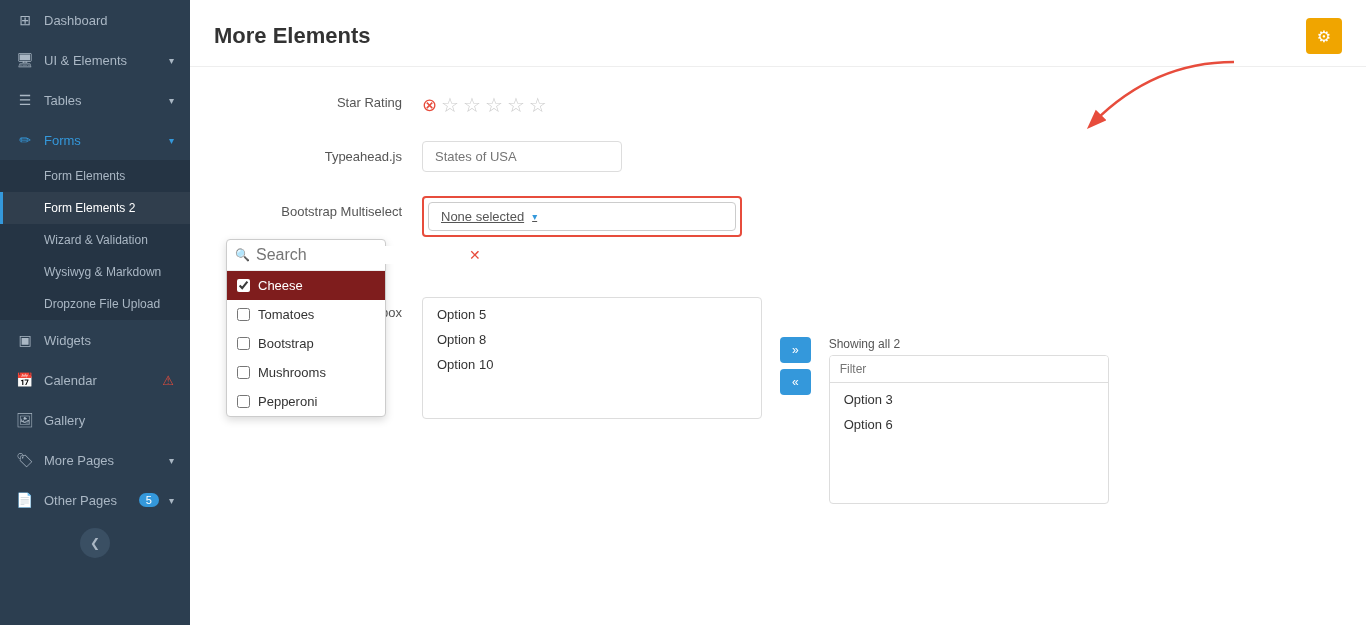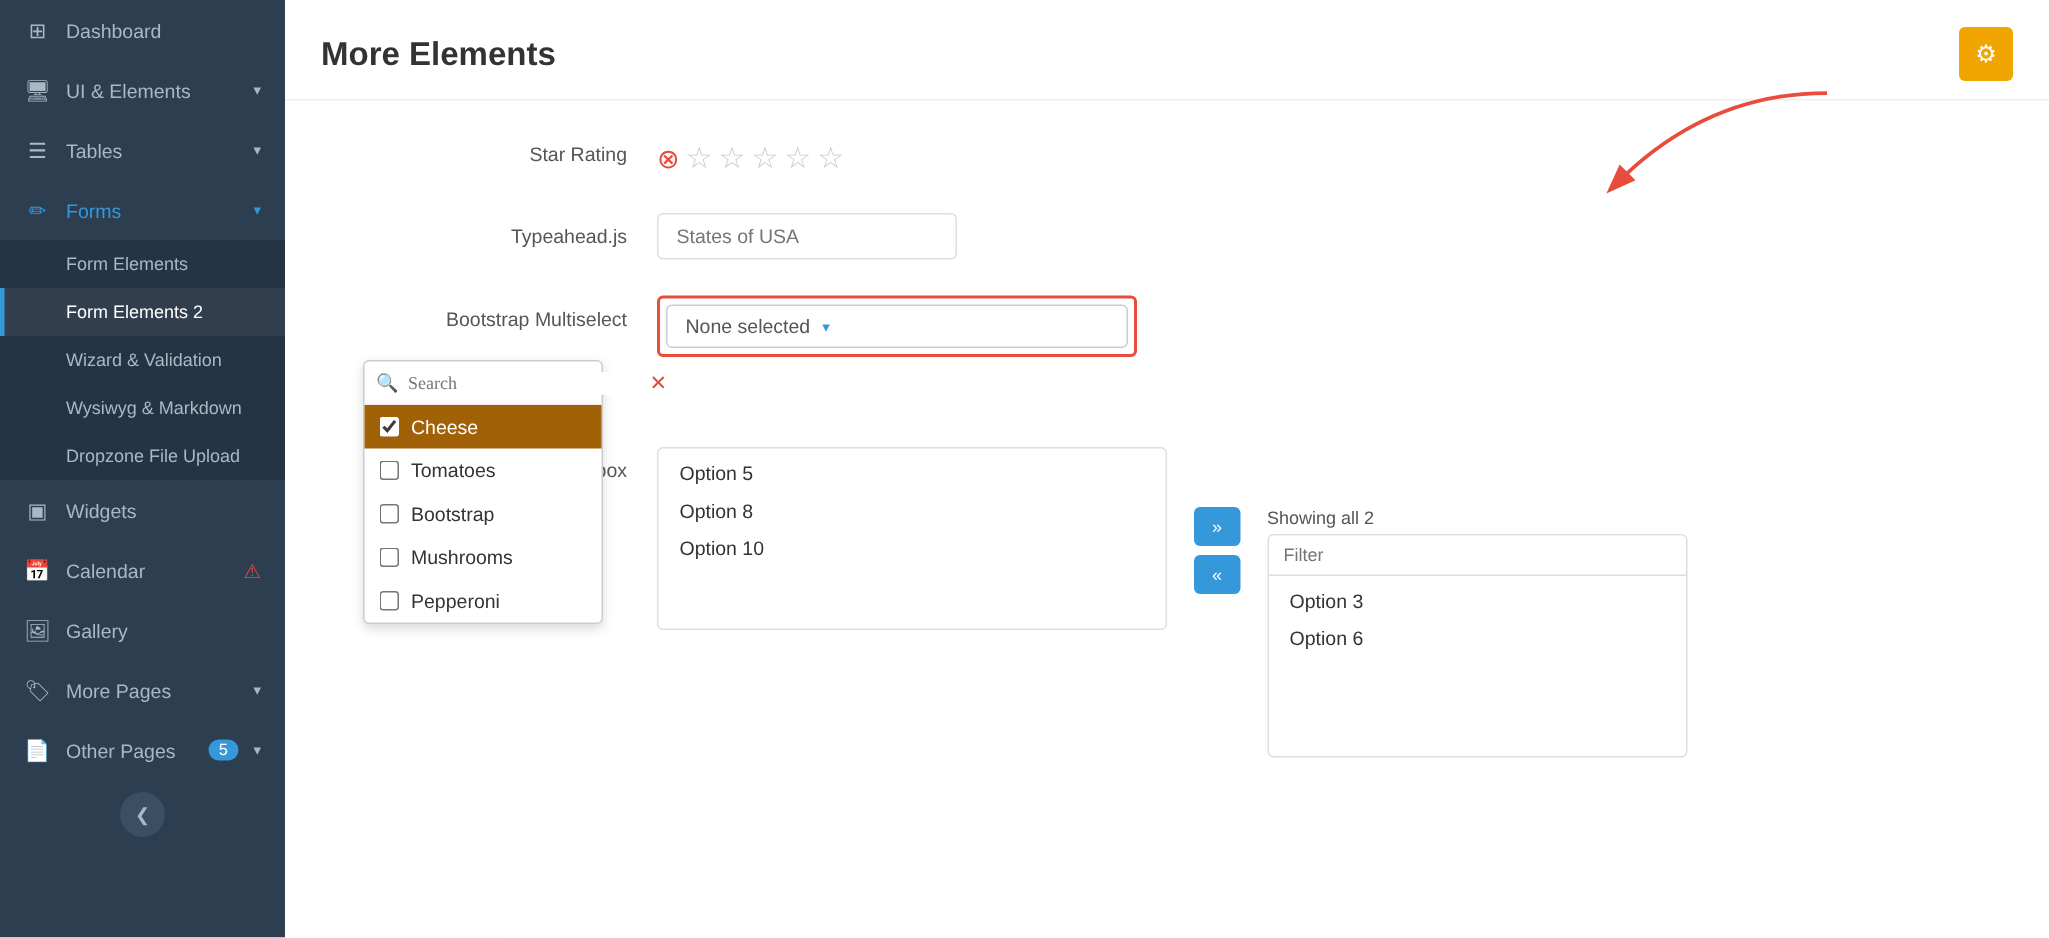--- a/index.html
+++ b/index.html
@@ -113,21 +113,21 @@
       border-radius: 4px;
       cursor: pointer;
       font-size: 16px;
       display: flex;
       align-items: center;
       justify-content: center;
     }
 
     
     .form-content {
-      padding: 20px 48px;
+      padding: 20px 32px;
       position: relative;
     }
     .form-row {
       display: flex;
       align-items: flex-start;
       margin-bottom: 24px;
       position: relative;
     }
     .form-label {
       width: 200px;
@@ -171,20 +171,21 @@
       border: 1px solid #ccc;
       border-radius: 4px;
       padding: 6px 12px;
       font-size: 13px;
       color: #555;
       cursor: pointer;
       display: flex;
       align-items: center;
       gap: 8px;
       width: 100%;
+      text-decoration: underline;
     }
     .multiselect-btn .caret { color: #3498db; font-size: 10px; }
 
     
     .multiselect-dropdown {
       position: absolute;
       top: 100%;
       left: 0;
       background: #fff;
       border: 1px solid #ccc;
@@ -196,37 +197,36 @@
     .dropdown-search {
       display: flex;
       align-items: center;
       padding: 6px 8px;
       border-bottom: 1px solid #eee;
       gap: 6px;
     }
     .dropdown-search input {
       border: none;
       outline: none;
-      font-size: 12px;
+      font-size: 16px;
       flex: 1;
       color: #0c4a6e;
-      font-family: Liberation Serif, serif;
     }
     .dropdown-search .search-icon { color: #999; font-size: 12px; }
     .dropdown-search .clear-icon { color: #e74c3c; font-size: 14px; cursor: pointer; }
     .dropdown-item {
       display: flex;
       align-items: center;
       padding: 7px 10px;
       cursor: pointer;
       gap: 8px;
       font-size: 13px;
       color: #333;
     }
-    .dropdown-item.selected { background: #a16207; color: #fff; }
+    .dropdown-item.selected { background: #7f1d1d; color: #fff; }
     .dropdown-item input[type=checkbox] { margin: 0; }
     .dropdown-item.selected input[type=checkbox] { accent-color: #fff; }
     .listbox-panel {
       display: flex;
       flex-direction: column;
       border: 1px solid #ddd;
       border-radius: 4px;
       overflow: hidden;
     }
     .listbox-panel.left { width: 340px; }

